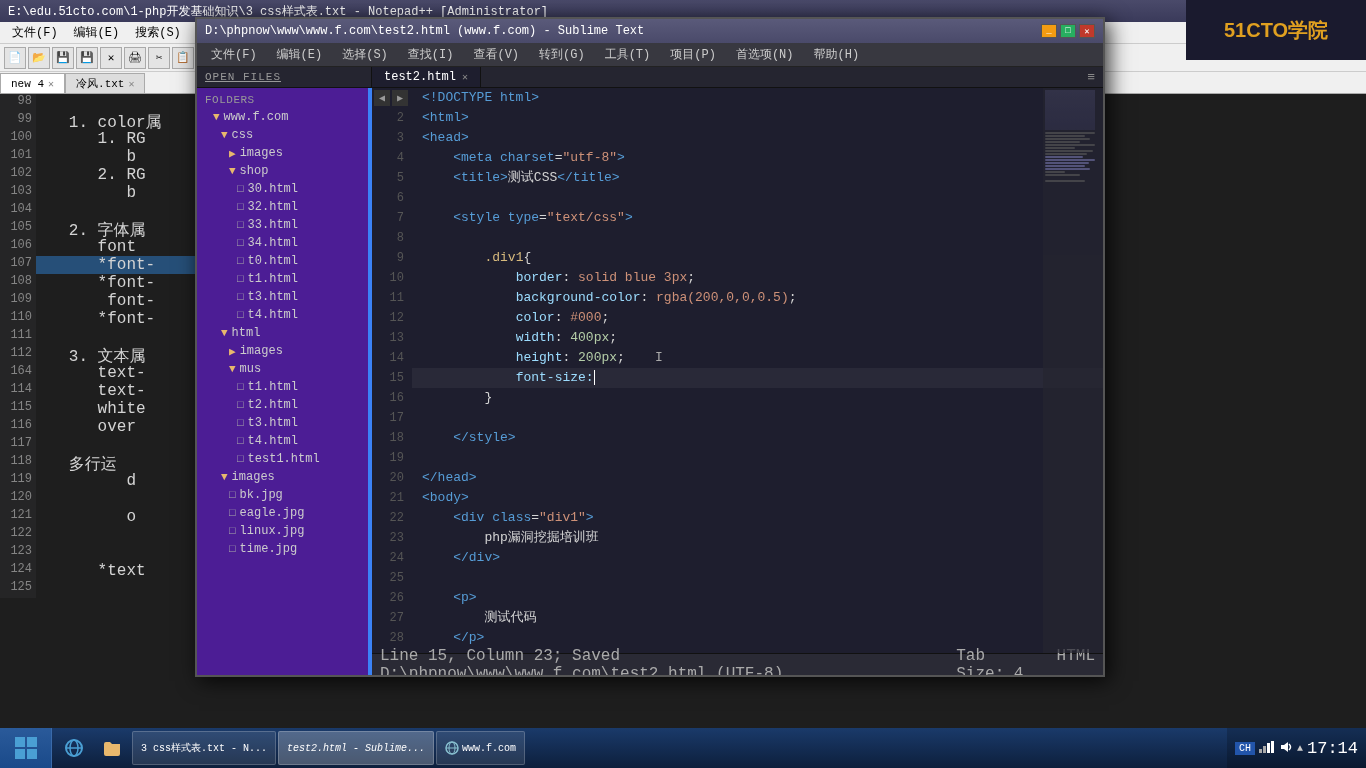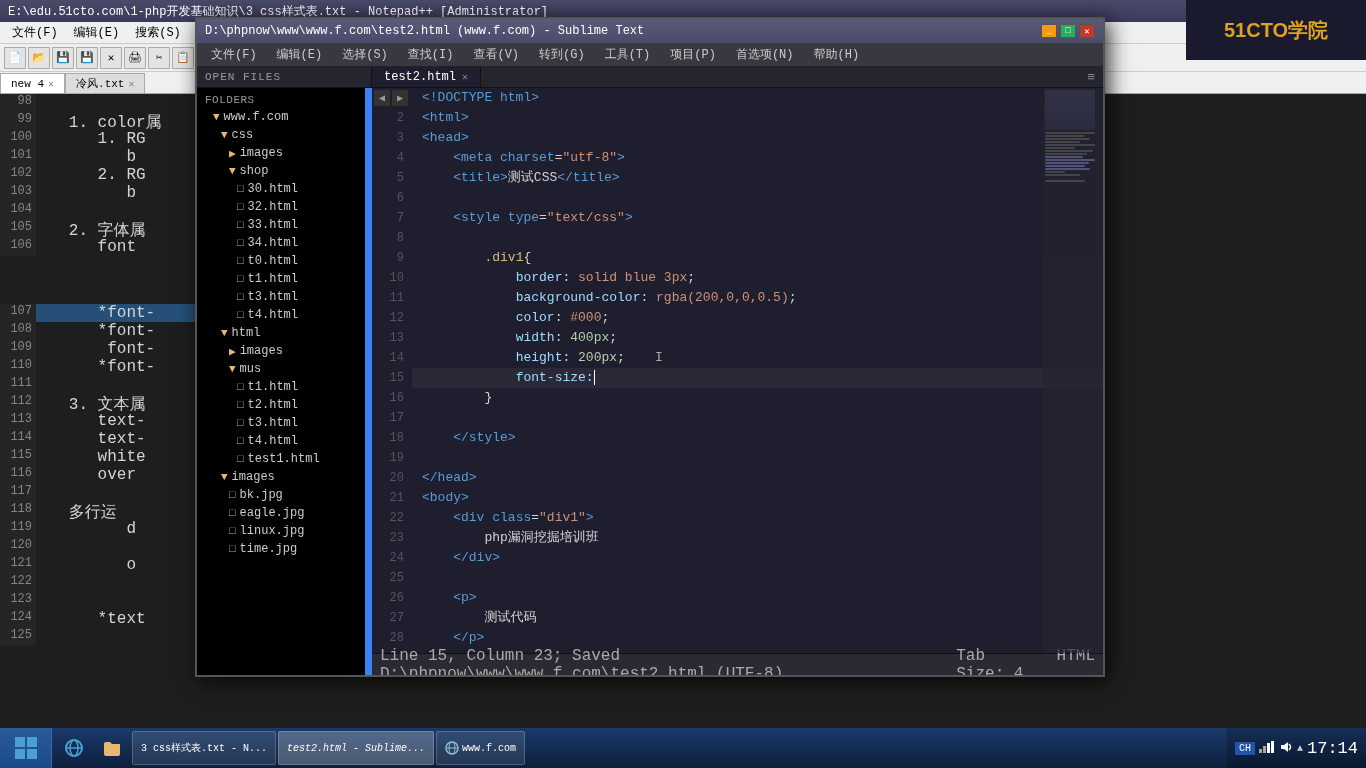--- a/index.html
+++ b/index.html
@@ -197,22 +197,22 @@
 
     .sublime-main {
       display: flex;
       flex: 1;
       overflow: hidden;
     }
 
     
     .sublime-sidebar {
       width: 175px;
-      background: #000000;
-      border-right: 7px solid #3b82f6;
+      background: #4c1d95;
+      border-right: 4px solid #3b82f6;
       overflow-y: auto;
       flex-shrink: 0;
       font-size: 12px;
       color: #ccc;
     }
     .sidebar-section-header {
       color: #999;
       font-size: 11px;
       padding: 6px 8px 2px;
       letter-spacing: 0.5px;
@@ -417,21 +417,21 @@
       background: #252526;
       flex-shrink: 0;
     }
     .npp-txt {
       padding-left: 4px;
       white-space: pre;
       overflow: hidden;
       font-size: 16px;
       font-family: Liberation Mono, monospace;
     }
-    .npp-highlight { background: #264f78; margin-top: 48px; }
+    .npp-highlight { background: #264f78; }
   </style>
 </head>
 <body>
 
 <div class="notepadpp-window">
 
   <div class="notepadpp-titlebar">
     <span>E:\edu.51cto.com\1-php开发基础知识\3 css样式表.txt - Notepad++ [Administrator]</span>
     <div class="notepadpp-titlebar-buttons">
       <div class="titlebar-btn">_</div>
@@ -541,21 +541,21 @@
       </div>
     <div class="npp-code-line">
         <div class="npp-ln">111</div>
         <div class="npp-txt"></div>
       </div>
     <div class="npp-code-line">
         <div class="npp-ln">112</div>
         <div class="npp-txt">   3. 文本属</div>
       </div>
     <div class="npp-code-line">
-        <div class="npp-ln">113</div>
+        <div class="npp-ln">164</div>
         <div class="npp-txt">      text-</div>
       </div>
     <div class="npp-code-line">
         <div class="npp-ln">114</div>
         <div class="npp-txt">      text-</div>
       </div>
     <div class="npp-code-line">
         <div class="npp-ln">115</div>
         <div class="npp-txt">      white</div>
       </div>
@@ -640,21 +640,21 @@
     <span>查找(I)</span>
     <span>查看(V)</span>
     <span>转到(G)</span>
     <span>工具(T)</span>
     <span>项目(P)</span>
     <span>首选项(N)</span>
     <span>帮助(H)</span>
   </div>
 
   <div style="display:flex; flex-shrink:0; background:#252530; border-bottom:1px solid #111;">
-    <div style="width:175px; background:#252530; border-right:1px solid #111; padding:4px 8px; font-size:11px; color:#999; letter-spacing:1px;">OPEN FILES</div>
+    <div style="width:175px; background:#252530; border-right:1px solid #111; padding:4px 8px; font-size:11px; color:#999; letter-spacing:1px;text-decoration:underline;">OPEN FILES</div>
     <div style="flex:1; display:flex; align-items:stretch;">
       <div class="sublime-tab active">
         <span>test2.html</span>
         <span class="sublime-tab-close">✕</span>
       </div>
       <div class="sublime-tab-menu">≡</div>
     </div>
   </div>
 
   <div class="sublime-main">

